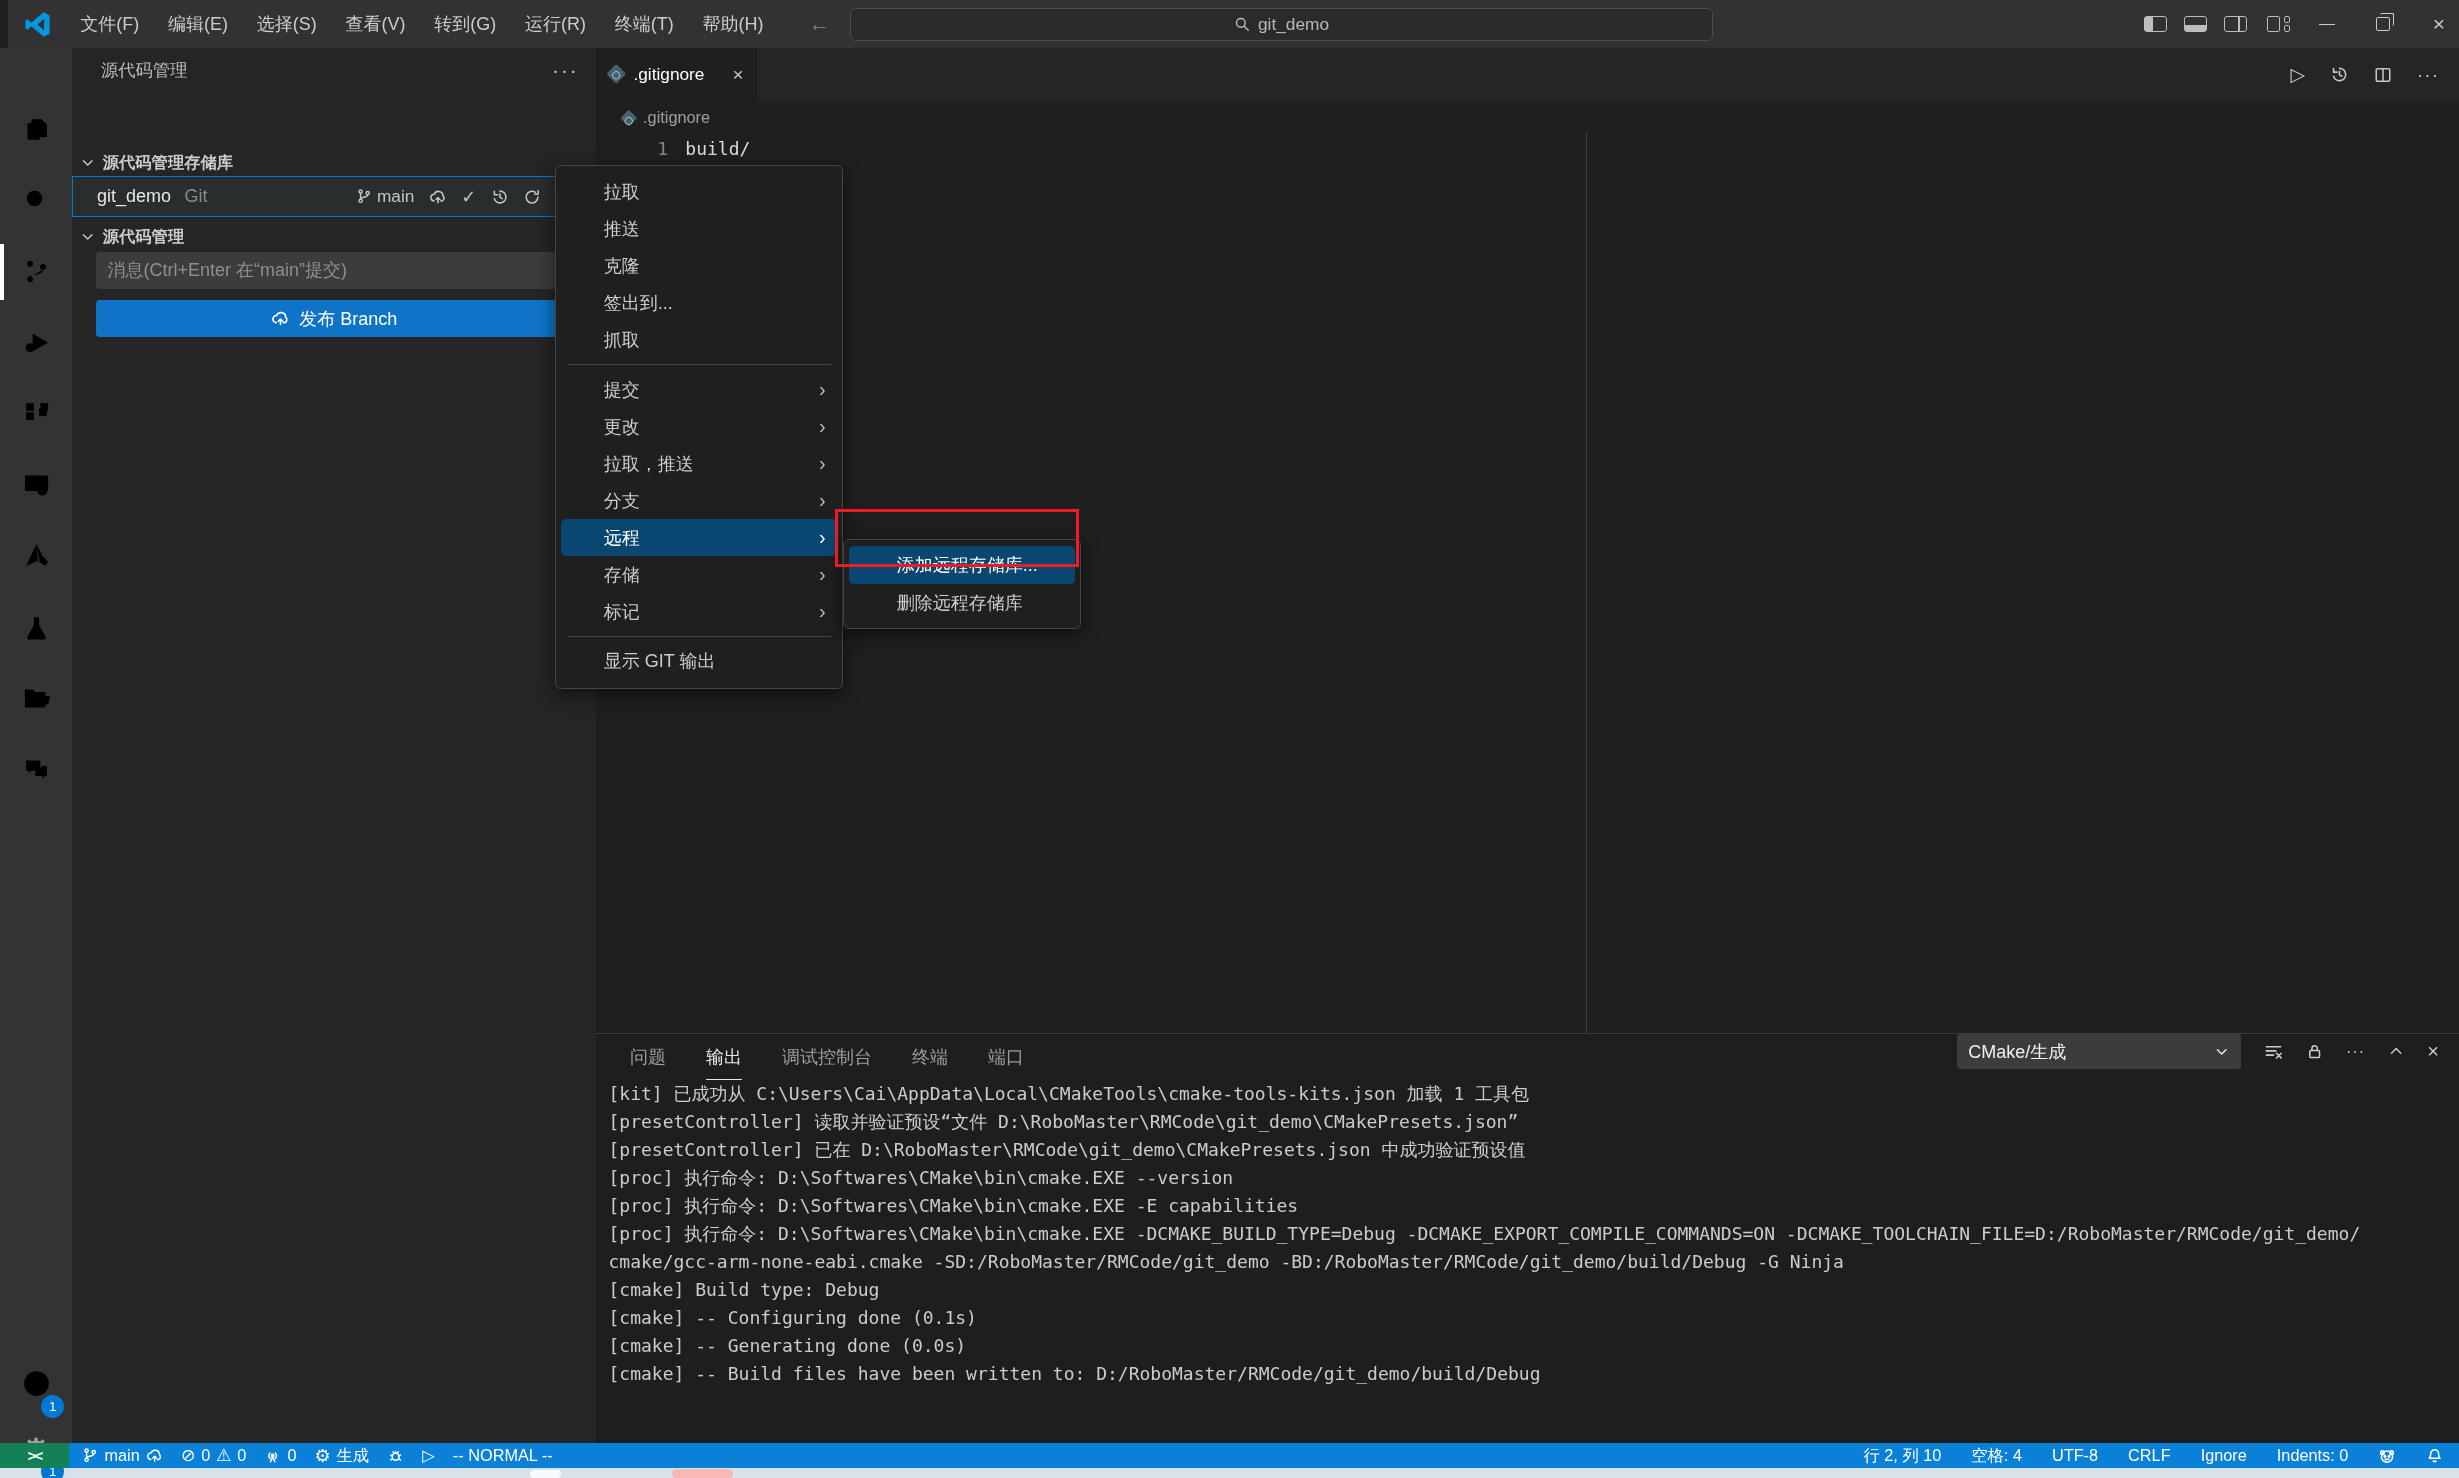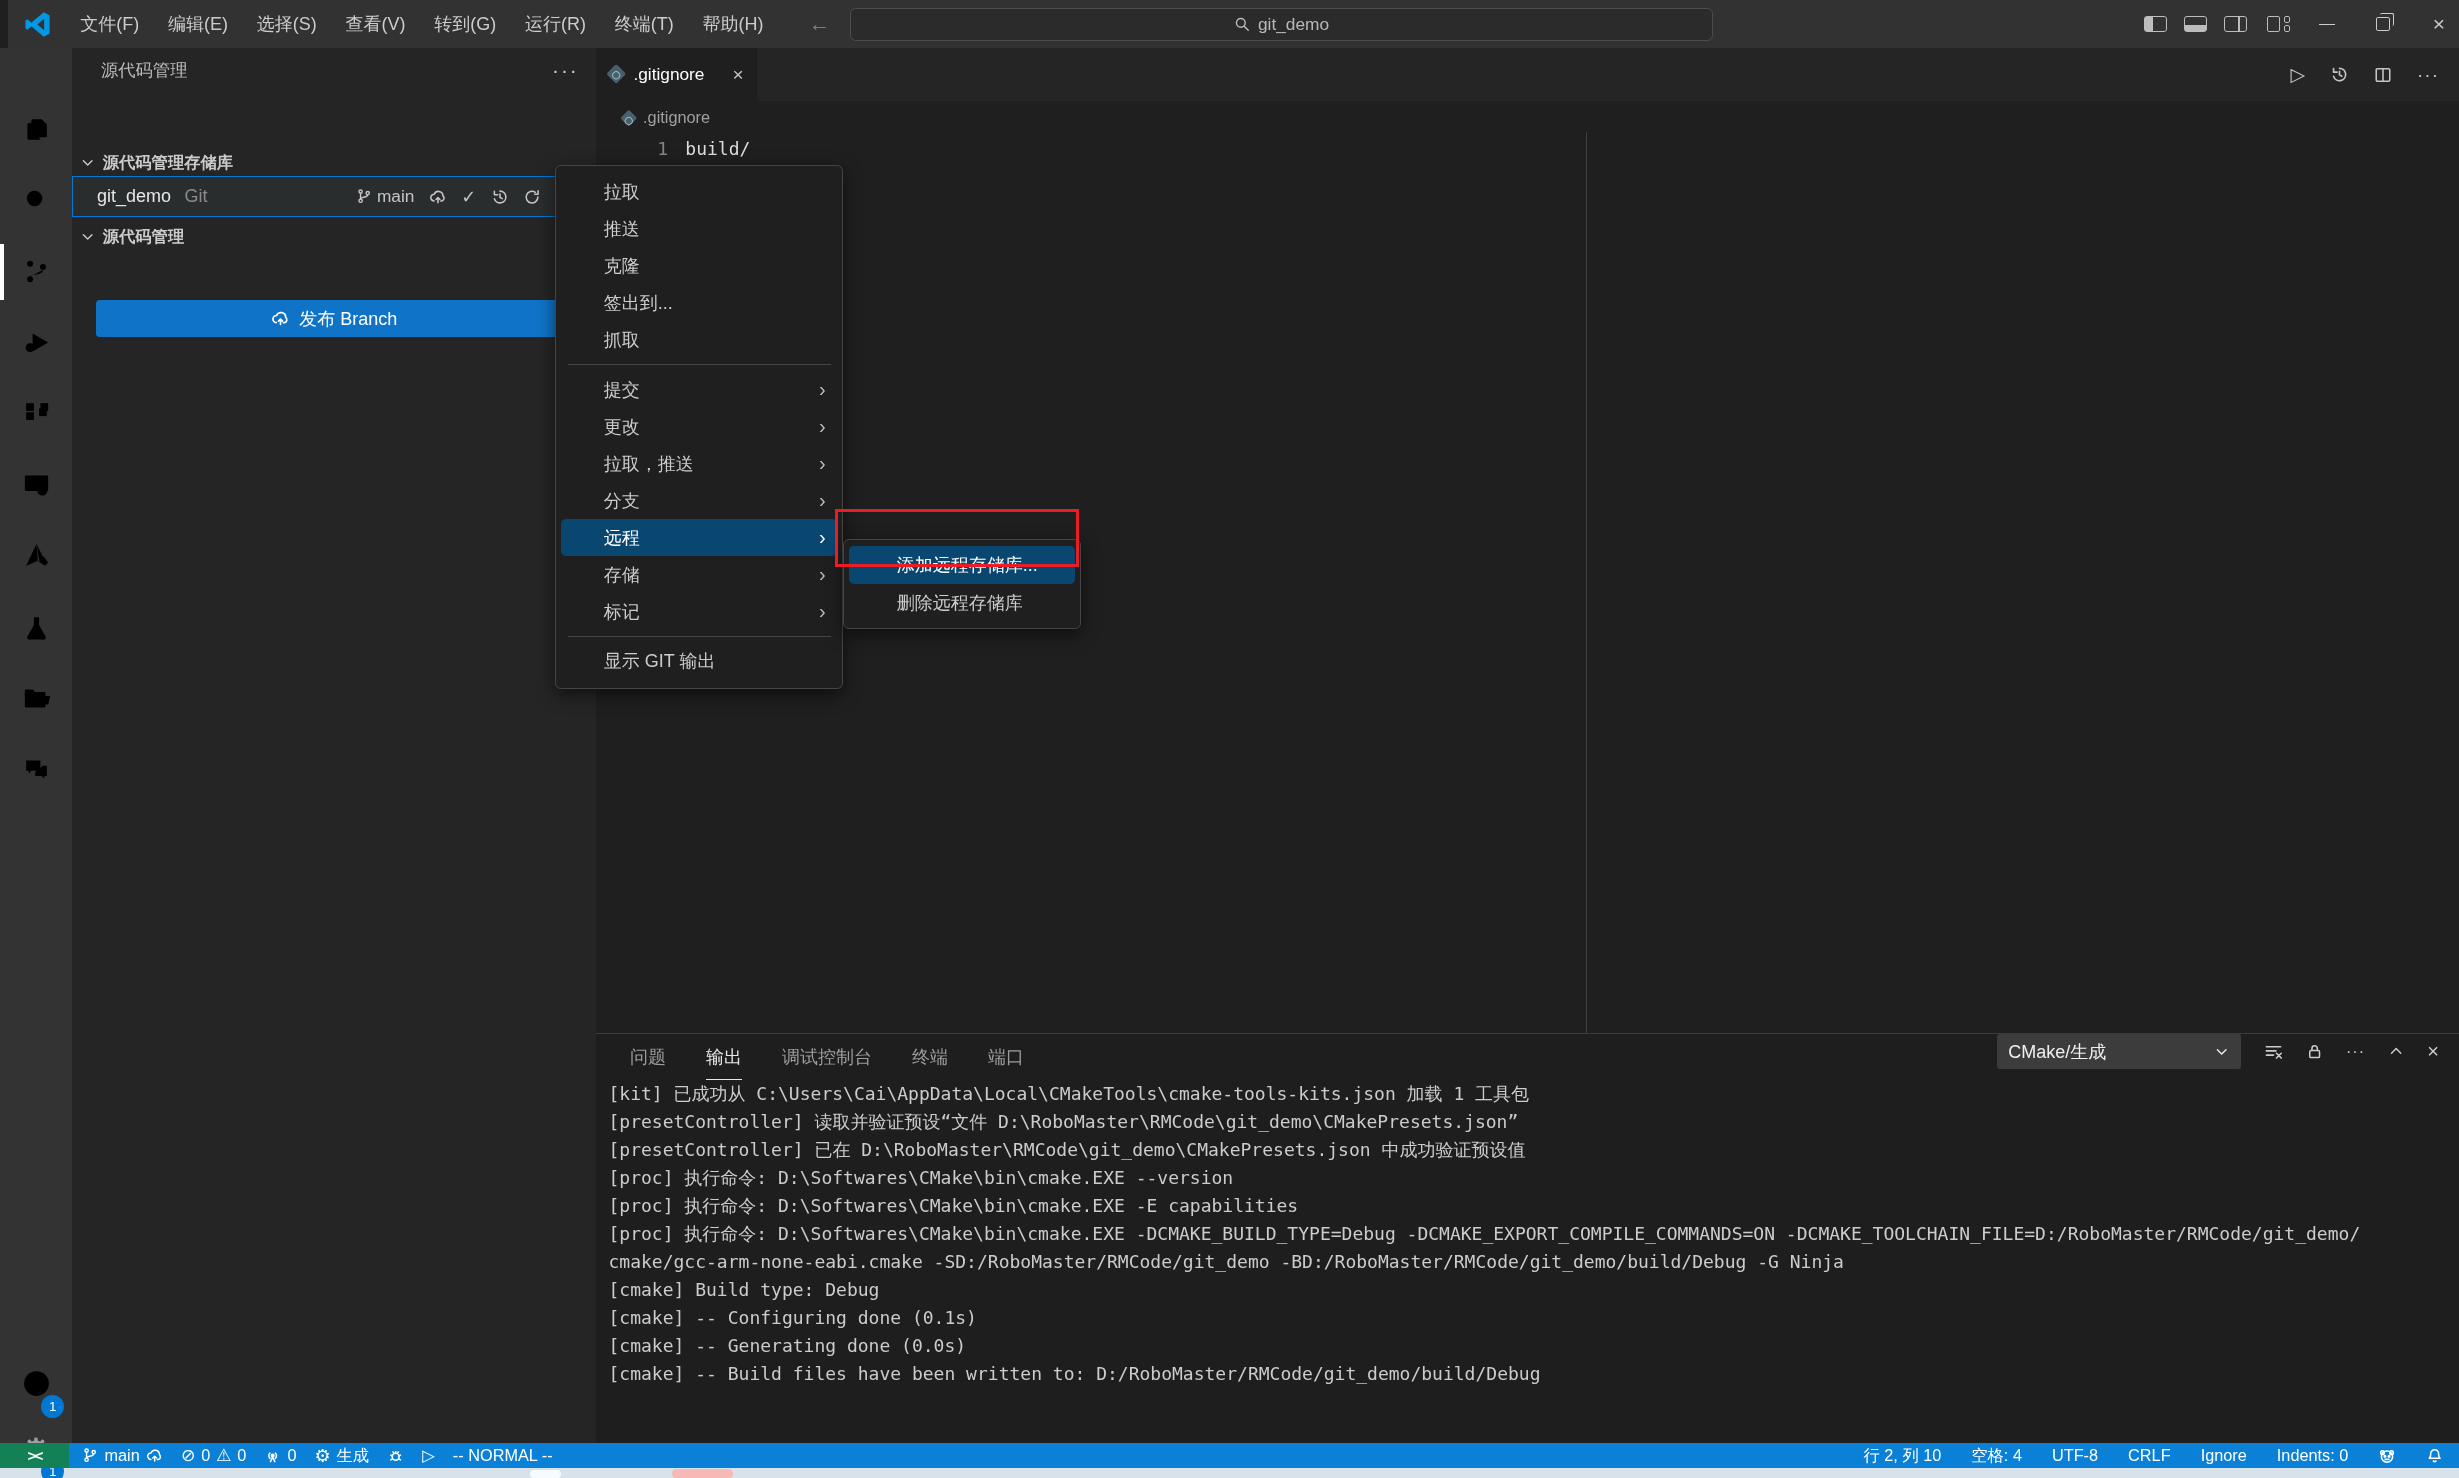--- a/index.html
+++ b/index.html
@@ -73,21 +73,21 @@
   .code-line .code{padding-left:17.3px;color:#dcdcdc}
   .ruler{position:absolute;left:990px;top:84px;width:1px;height:901px;background:#3f3f3f}
 
   
   .panel{position:absolute;left:596px;top:1033px;width:1864px;height:410px;background:#1e1e1e;border-top:1px solid #3c3c3c}
   .panel-header{position:absolute;left:0;top:0;width:100%;height:46px;display:flex;align-items:flex-start}
   .panel-tabs{display:flex;align-items:center;gap:40px;padding-left:34px;font-size:18px;color:#9d9d9d}
   .panel-tab{height:46px;display:flex;align-items:center}
   .panel-tab.active{color:#e7e7e7;border-bottom:1.4px solid #e7e7e7}
   .panel-right{margin-left:auto;display:flex;align-items:center;gap:23px;padding-right:21px;color:#cccccc}
-  .panel-select{width:244px;height:35px;background:#3c3c3c;border-radius:2.9px;display:flex;align-items:center;padding:0 11.5px;font-size:18px;color:#f0f0f0}
+  .panel-select{width:284px;height:35px;background:#3c3c3c;border-radius:2.9px;display:flex;align-items:center;padding:0 11.5px;font-size:18px;color:#f0f0f0}
   .panel-select .chev{margin-left:auto}
   .output{position:absolute;left:0;top:46px;width:100%;height:364px;overflow:hidden;font-family:"DejaVu Sans Mono","Liberation Mono",monospace;font-size:18px;color:#cccccc}
   .out-line{padding-left:12.5px;height:28px;line-height:28px;white-space:pre}
 
   
   .statusbar{position:absolute;left:0;top:1443px;width:2459px;height:25px;background:var(--statusbar);color:#ffffff;display:flex;align-items:center;font-size:16.3px;z-index:4}
   .sb-remote{width:69px;height:25px;background:var(--remote);display:flex;align-items:center;justify-content:center;font-weight:bold;letter-spacing:-1.9px;font-size:15.4px}
   .sb-left{display:flex;align-items:center;gap:18px;padding-left:13.4px}
   .sb-grp{display:flex;align-items:center;gap:5.8px}
   .sb-right{margin-left:auto;display:flex;align-items:center;gap:30px;padding-right:15.4px}
@@ -306,20 +306,21 @@
       </span>
     </div>
     <div class="sb-section" style="position:absolute;top:175px;left:0;width:524px">
       <span class="icon">
         <svg viewBox="0 0 16 16" width="15.4" height="15.4">
             <path d="M3.5 6l4.5 4.5L12.5 6"></path>
           </svg>
       </span>
       <span>源代码管理</span>
     </div>
+    <input class="commit-input" type="text" placeholder="消息(Ctrl+Enter 在“main”提交)" style="">
     <div class="publish-btn">
       <span class="icon">
         <svg viewBox="0 0 16 16" width="19" height="19" style="stroke:#fff">
             <path d="M4.5 11.5a3 3 0 0 1 .2-6A4 4 0 0 1 12.4 7a2.6 2.6 0 0 1-.9 4.5h-1"></path>
             <path d="M8 13V8.6M6.3 10.2 8 8.5l1.7 1.7"></path>
           </svg>
       </span>
       <span>发布 Branch</span>
     </div>
   </aside>

